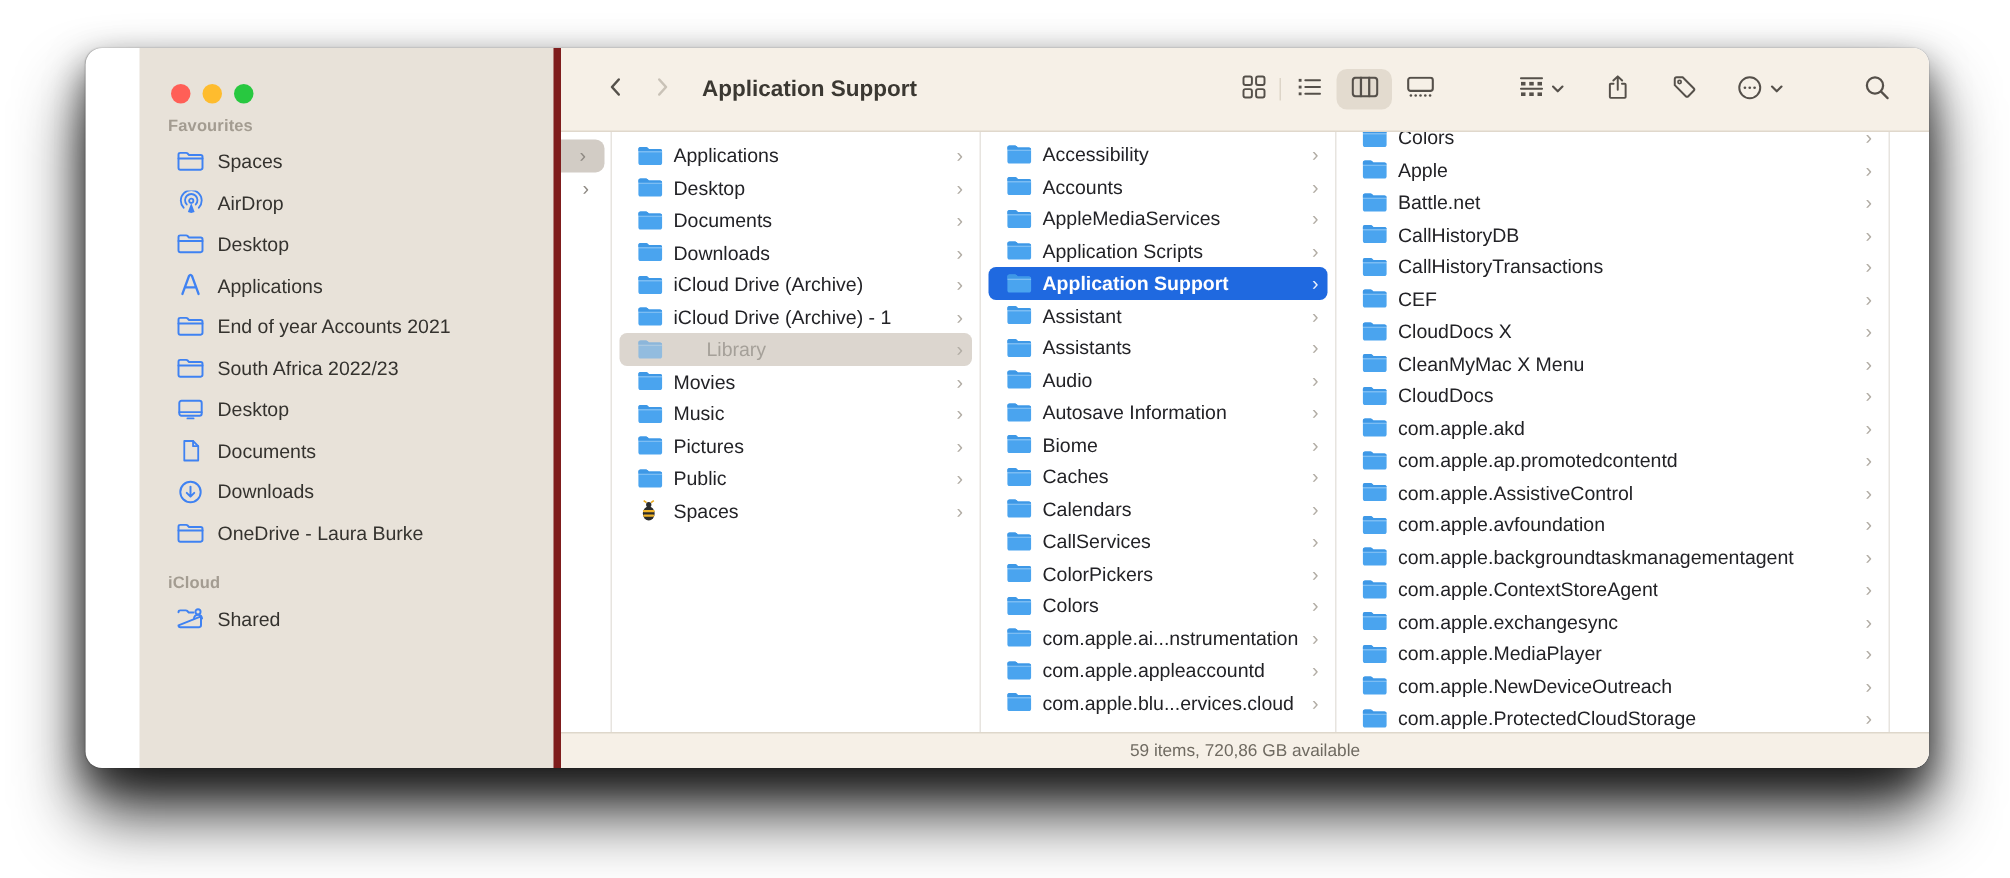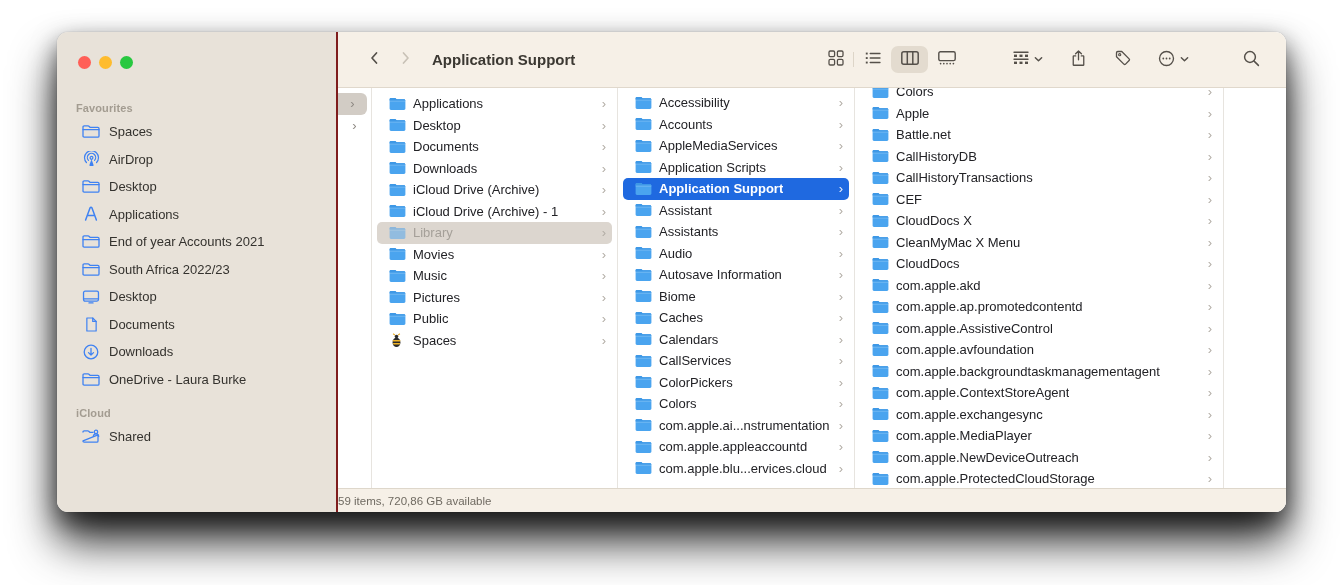--- a/index.html
+++ b/index.html
@@ -5,22 +5,22 @@
   * { margin:0; padding:0; box-sizing:border-box; }
   html,body { width:1340px; height:585px; background:#ffffff; overflow:hidden;
     font-family:"Liberation Sans", sans-serif; }
 
   .window { position:absolute; left:57px; top:32px; width:1229px; height:480px;
     border-radius:11px; overflow:hidden; display:flex;
     box-shadow:0 30px 45px rgba(0,0,0,0.82), 0 10px 24px rgba(0,0,0,0.55), 0 0 1px rgba(0,0,0,0.4);
     background:#ffffff; }
 
   
-  .sidebar { width:281px; flex:0 0 281px; background:#e8e2d9; border-right:2px solid #7f1d1d;
-    position:relative; padding-top:70px; }
+  .sidebar { width:281px; flex:0 0 281px; background:#e8e2d9; border-right:5px solid #7f1d1d;
+    position:relative; padding-top:46px;margin-left:36px; }
   .traffic { position:absolute; top:24px; left:21px; display:flex; gap:8px; }
   .traffic span { width:13px; height:13px; border-radius:50%; display:block; }
   .tl-red{ background:#ff5f57; } .tl-yellow{ background:#febc2e; } .tl-green{ background:#28c840; }
   .sb-section-label { font-size:11px; font-weight:bold; color:#a39c91; padding:0 0 4px 19px; letter-spacing:.1px; }
   .sb-item { height:27.5px; display:flex; align-items:center; padding-left:17px; gap:8px;
     font-size:13px; color:#34322e; border-radius:6px; margin:0 7px; }
   .sb-icon { width:20px; height:18px; display:flex; align-items:center; justify-content:center;
     color:#3f82f2; flex:0 0 20px; }
   .sb-gap { height:14px; }
 
@@ -58,31 +58,31 @@
   .col-empty { flex:1; border-right:none; }
 
   .row { height:21.5px; display:flex; align-items:center; margin:0 5px; padding:0 6px 0 12px;
     border-radius:5px; font-size:13px; color:#222226; }
   .row .ficon { width:17px; height:14px; flex:0 0 17px; display:flex; align-items:center; margin-right:7px; }
   .row .flabel { white-space:nowrap; overflow:hidden; text-overflow:ellipsis; min-width:0; }
   .row .chev { margin-left:auto; padding-left:6px; color:#b2ada5; font-size:13px; line-height:1; }
   .row.selected { background:#1f69e0; }
   .row.selected .flabel { color:#ffffff; font-weight:bold; }
   .row.selected .chev { color:rgba(255,255,255,.9); }
-  .row.dimmed { background:#dcd6cf; }
+  .row.dimmed { background:#dcd6cf;gap:22px; }
   .row.dimmed .flabel { color:#a5a099; }
   .row.dimmed .ficon { opacity:.5; }
 
   .sliver-row { height:21.5px; display:flex; align-items:center; justify-content:center;
     margin-bottom:0; color:#8e8983; font-size:13px; }
   .sliver-row.halfsel { background:#d2ccc5; border-radius:0 6px 6px 0; margin-right:4px; }
 
   
   .statusbar { height:24px; flex:0 0 24px; background:#f6f0e7; border-top:1px solid #ded7cb;
-    display:flex; align-items:center; justify-content:flex-start; font-size:11.5px; color:#6f6a61; }
+    display:flex; align-items:center; justify-content:center; font-size:11.5px; color:#6f6a61; }
 </style>
 </head>
 <body>
 
 <div class="window">
 
   <aside class="sidebar">
     <div class="traffic">
       <span class="tl-red"></span>
       <span class="tl-yellow"></span>

